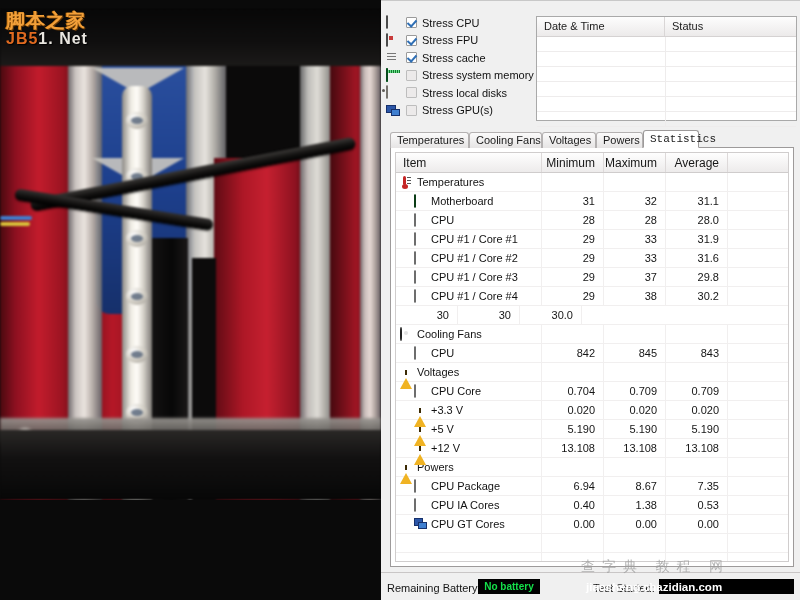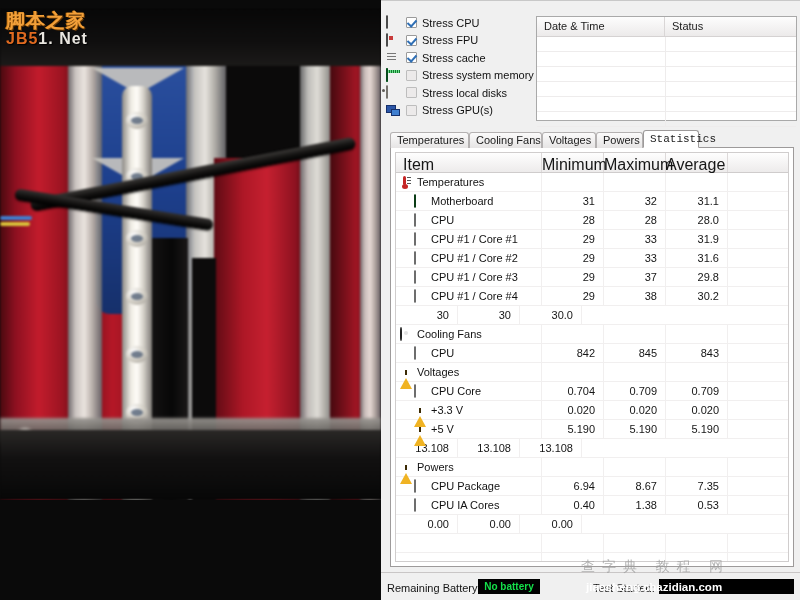--- a/index.html
+++ b/index.html
@@ -145,21 +145,21 @@
   .tabstrip-line{position:absolute;left:9px;top:147px;width:404px;height:1px;background:#9d9a9a;}
 
   
   .stats{position:absolute;left:9px;top:148px;width:404px;height:419px;
     background:#fff;border:1px solid #9d9a9a;border-top:none;box-sizing:border-box;
     padding:4px;}
   .grid{width:100%;height:100%;background:#fff;border:1px solid #d0cdcd;box-sizing:border-box;
     position:relative;overflow:hidden;}
   .ghead{display:flex;height:19px;background:linear-gradient(180deg,#fefefe,#edebeb);
     border-bottom:1px solid #cfcccc;}
-  .ghead div{font-size:16px;color:#161616;box-sizing:border-box;padding:3px 0 0 0;}
+  .ghead div{font-size:12px;color:#161616;box-sizing:border-box;padding:3px 0 0 0;}
   .c-item{width:146px;padding-left:7px !important;border-right:1px solid #ddd9d9;}
   .c-num{width:62px;text-align:right;padding-right:8px !important;border-right:1px solid #ddd9d9;}
   .c-rest{flex:1;}
   .grow{display:flex;height:18px;align-items:center;border-bottom:1px solid #f1efef;}
   .grow .gi{width:146px;display:flex;align-items:center;border-right:1px solid #f1efef;
     height:18px;box-sizing:border-box;padding-left:4px;}
   .grow .gn{width:62px;text-align:right;padding-right:8px;box-sizing:border-box;
     border-right:1px solid #f1efef;height:18px;line-height:18px;font-size:11px;color:#151515;}
   .grow .gr{flex:1;height:18px;}
   .gi .lbl{font-size:11px;color:#121212;white-space:nowrap;}
@@ -484,20 +484,24 @@
               <div class="gi indent">
                 <span class="tic"><span class="ti-warn"></span></span>
                 <span class="lbl">+5 V</span>
               </div>
               <div class="gn">5.190</div>
               <div class="gn">5.190</div>
               <div class="gn">5.190</div>
               <div class="gr"></div>
             </div>
             <div class="grow">
+              <div class="gi indent">
+                <span class="tic"><span class="ti-warn"></span></span>
+                <span class="lbl">+12 V</span>
+              </div>
               <div class="gn">13.108</div>
               <div class="gn">13.108</div>
               <div class="gn">13.108</div>
               <div class="gr"></div>
             </div>
             <div class="grow">
               <div class="gi">
                 <span class="tic"><span class="ti-warn"></span></span>
                 <span class="lbl">Powers</span>
               </div>
@@ -520,20 +524,24 @@
               <div class="gi indent">
                 <span class="tic"><span class="ti-cpu"></span></span>
                 <span class="lbl">CPU IA Cores</span>
               </div>
               <div class="gn">0.40</div>
               <div class="gn">1.38</div>
               <div class="gn">0.53</div>
               <div class="gr"></div>
             </div>
             <div class="grow">
+              <div class="gi indent">
+                <span class="tic"><span class="ti-gpu"></span></span>
+                <span class="lbl">CPU GT Cores</span>
+              </div>
               <div class="gn">0.00</div>
               <div class="gn">0.00</div>
               <div class="gn">0.00</div>
               <div class="gr"></div>
             </div>
             <div class="grow">
               <div class="gi"></div>
               <div class="gn"></div>
               <div class="gn"></div>
               <div class="gn"></div>

